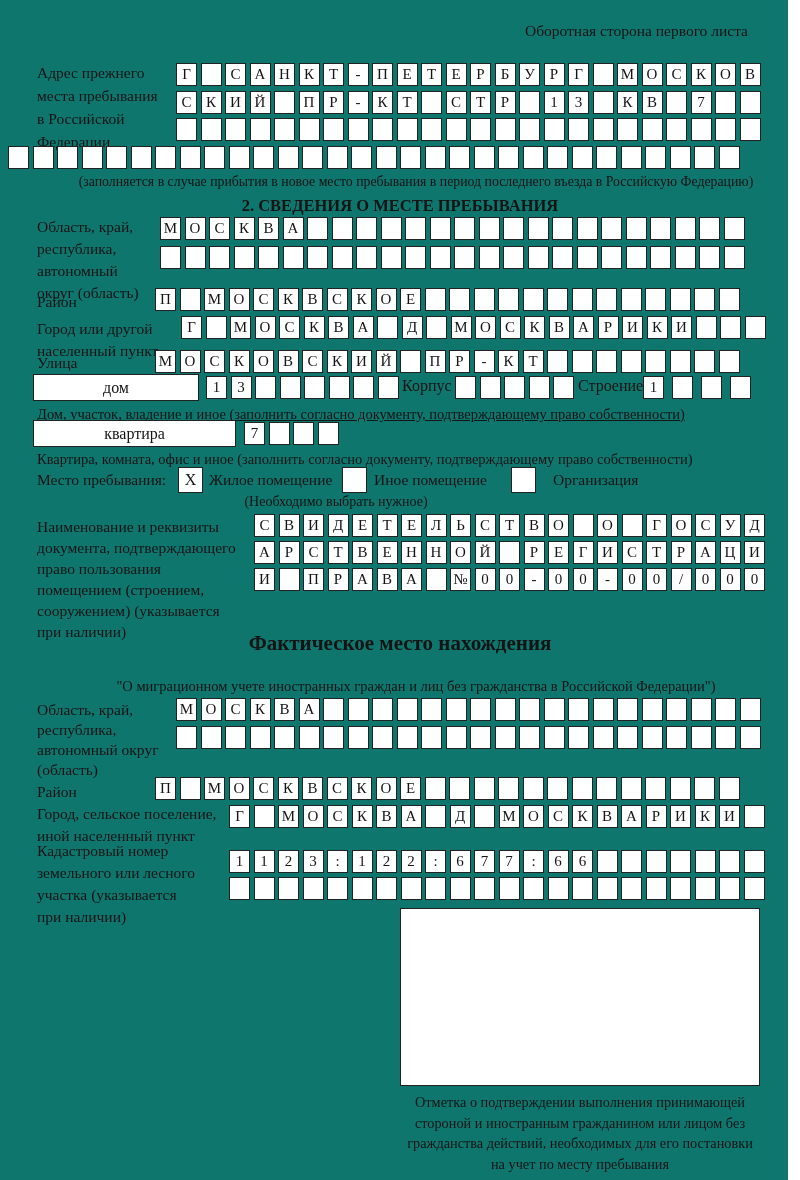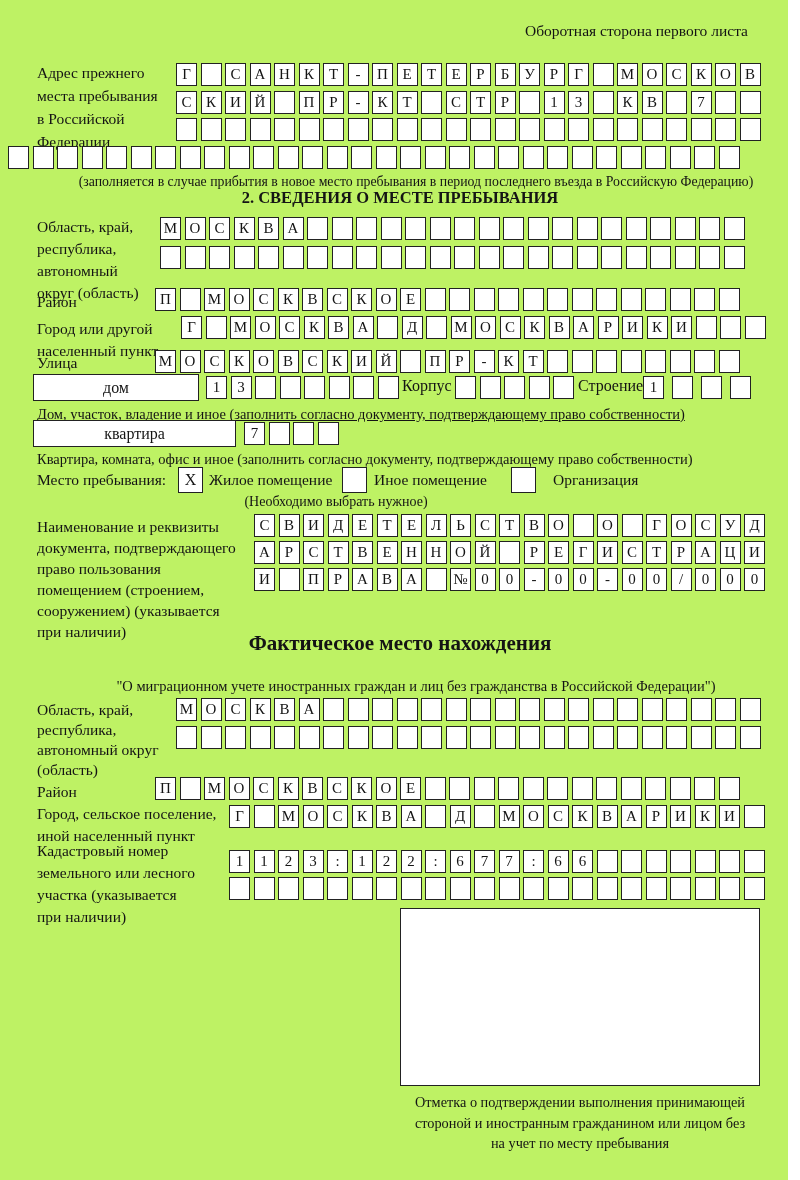--- a/index.html
+++ b/index.html
@@ -1,16 +1,16 @@
 <!DOCTYPE html>
 <html><head>
 <meta charset="utf-8">
 <style>
   html,body{margin:0;padding:0;background:#ffffff;}
-  .page{position:relative;width:788px;height:1180px;background:#bef264;
+  .page{position:relative;width:788px;height:1180px;background:#0f766e;
         font-family:"Liberation Serif",serif;color:#141414;overflow:hidden;}
   .row{position:absolute;display:flex;gap:3.5px;}
   .row.g8{gap:8px;}
   .cell{flex:0 0 21px;width:21px;height:23px;border:1.5px solid #222222;
         box-sizing:border-box;display:flex;align-items:center;justify-content:center;
         font-size:15px;line-height:1;background:#ffffff;}
   .lbl{position:absolute;font-size:15.5px;line-height:22px;white-space:nowrap;}
   .lbl.lh23 div{line-height:23px;}
   .lbl.lh22 div{line-height:22px;}
   .lbl.lh21 div{line-height:21px;}
@@ -149,21 +149,21 @@
       <div class="cell"></div>
       <div class="cell"></div>
       <div class="cell"></div>
       <div class="cell"></div>
       <div class="cell"></div>
       <div class="cell"></div>
       <div class="cell"></div>
     </div>
   <div class="note center" style="top:174px;">(заполняется в случае прибытия в новое место пребывания в период последнего въезда в Российскую Федерацию)</div>
 
-  <div class="title" style="top:188px;">2. СВЕДЕНИЯ О МЕСТЕ ПРЕБЫВАНИЯ</div>
+  <div class="title" style="top:196px;">2. СВЕДЕНИЯ О МЕСТЕ ПРЕБЫВАНИЯ</div>
 
   <div class="lbl lh22" style="left:37px;top:216px;">
       <div>Область, край,</div>
       <div>республика,</div>
       <div>автономный</div>
       <div>округ (область)</div>
     </div>
   <div class="row" style="left:160px;top:217px;">
       <div class="cell">М</div>
       <div class="cell">О</div>
@@ -599,16 +599,17 @@
       <div class="cell"></div>
       <div class="cell"></div>
       <div class="cell"></div>
       <div class="cell"></div>
     </div>
 
   <div class="stamp"></div>
   <div class="caption">
       <div>Отметка о подтверждении выполнения принимающей</div>
       <div>стороной и иностранным гражданином или лицом без</div>
+      <div>гражданства действий, необходимых для его постановки</div>
       <div>на учет по месту пребывания</div>
     </div>
 
 </div>
 
 </body></html>

